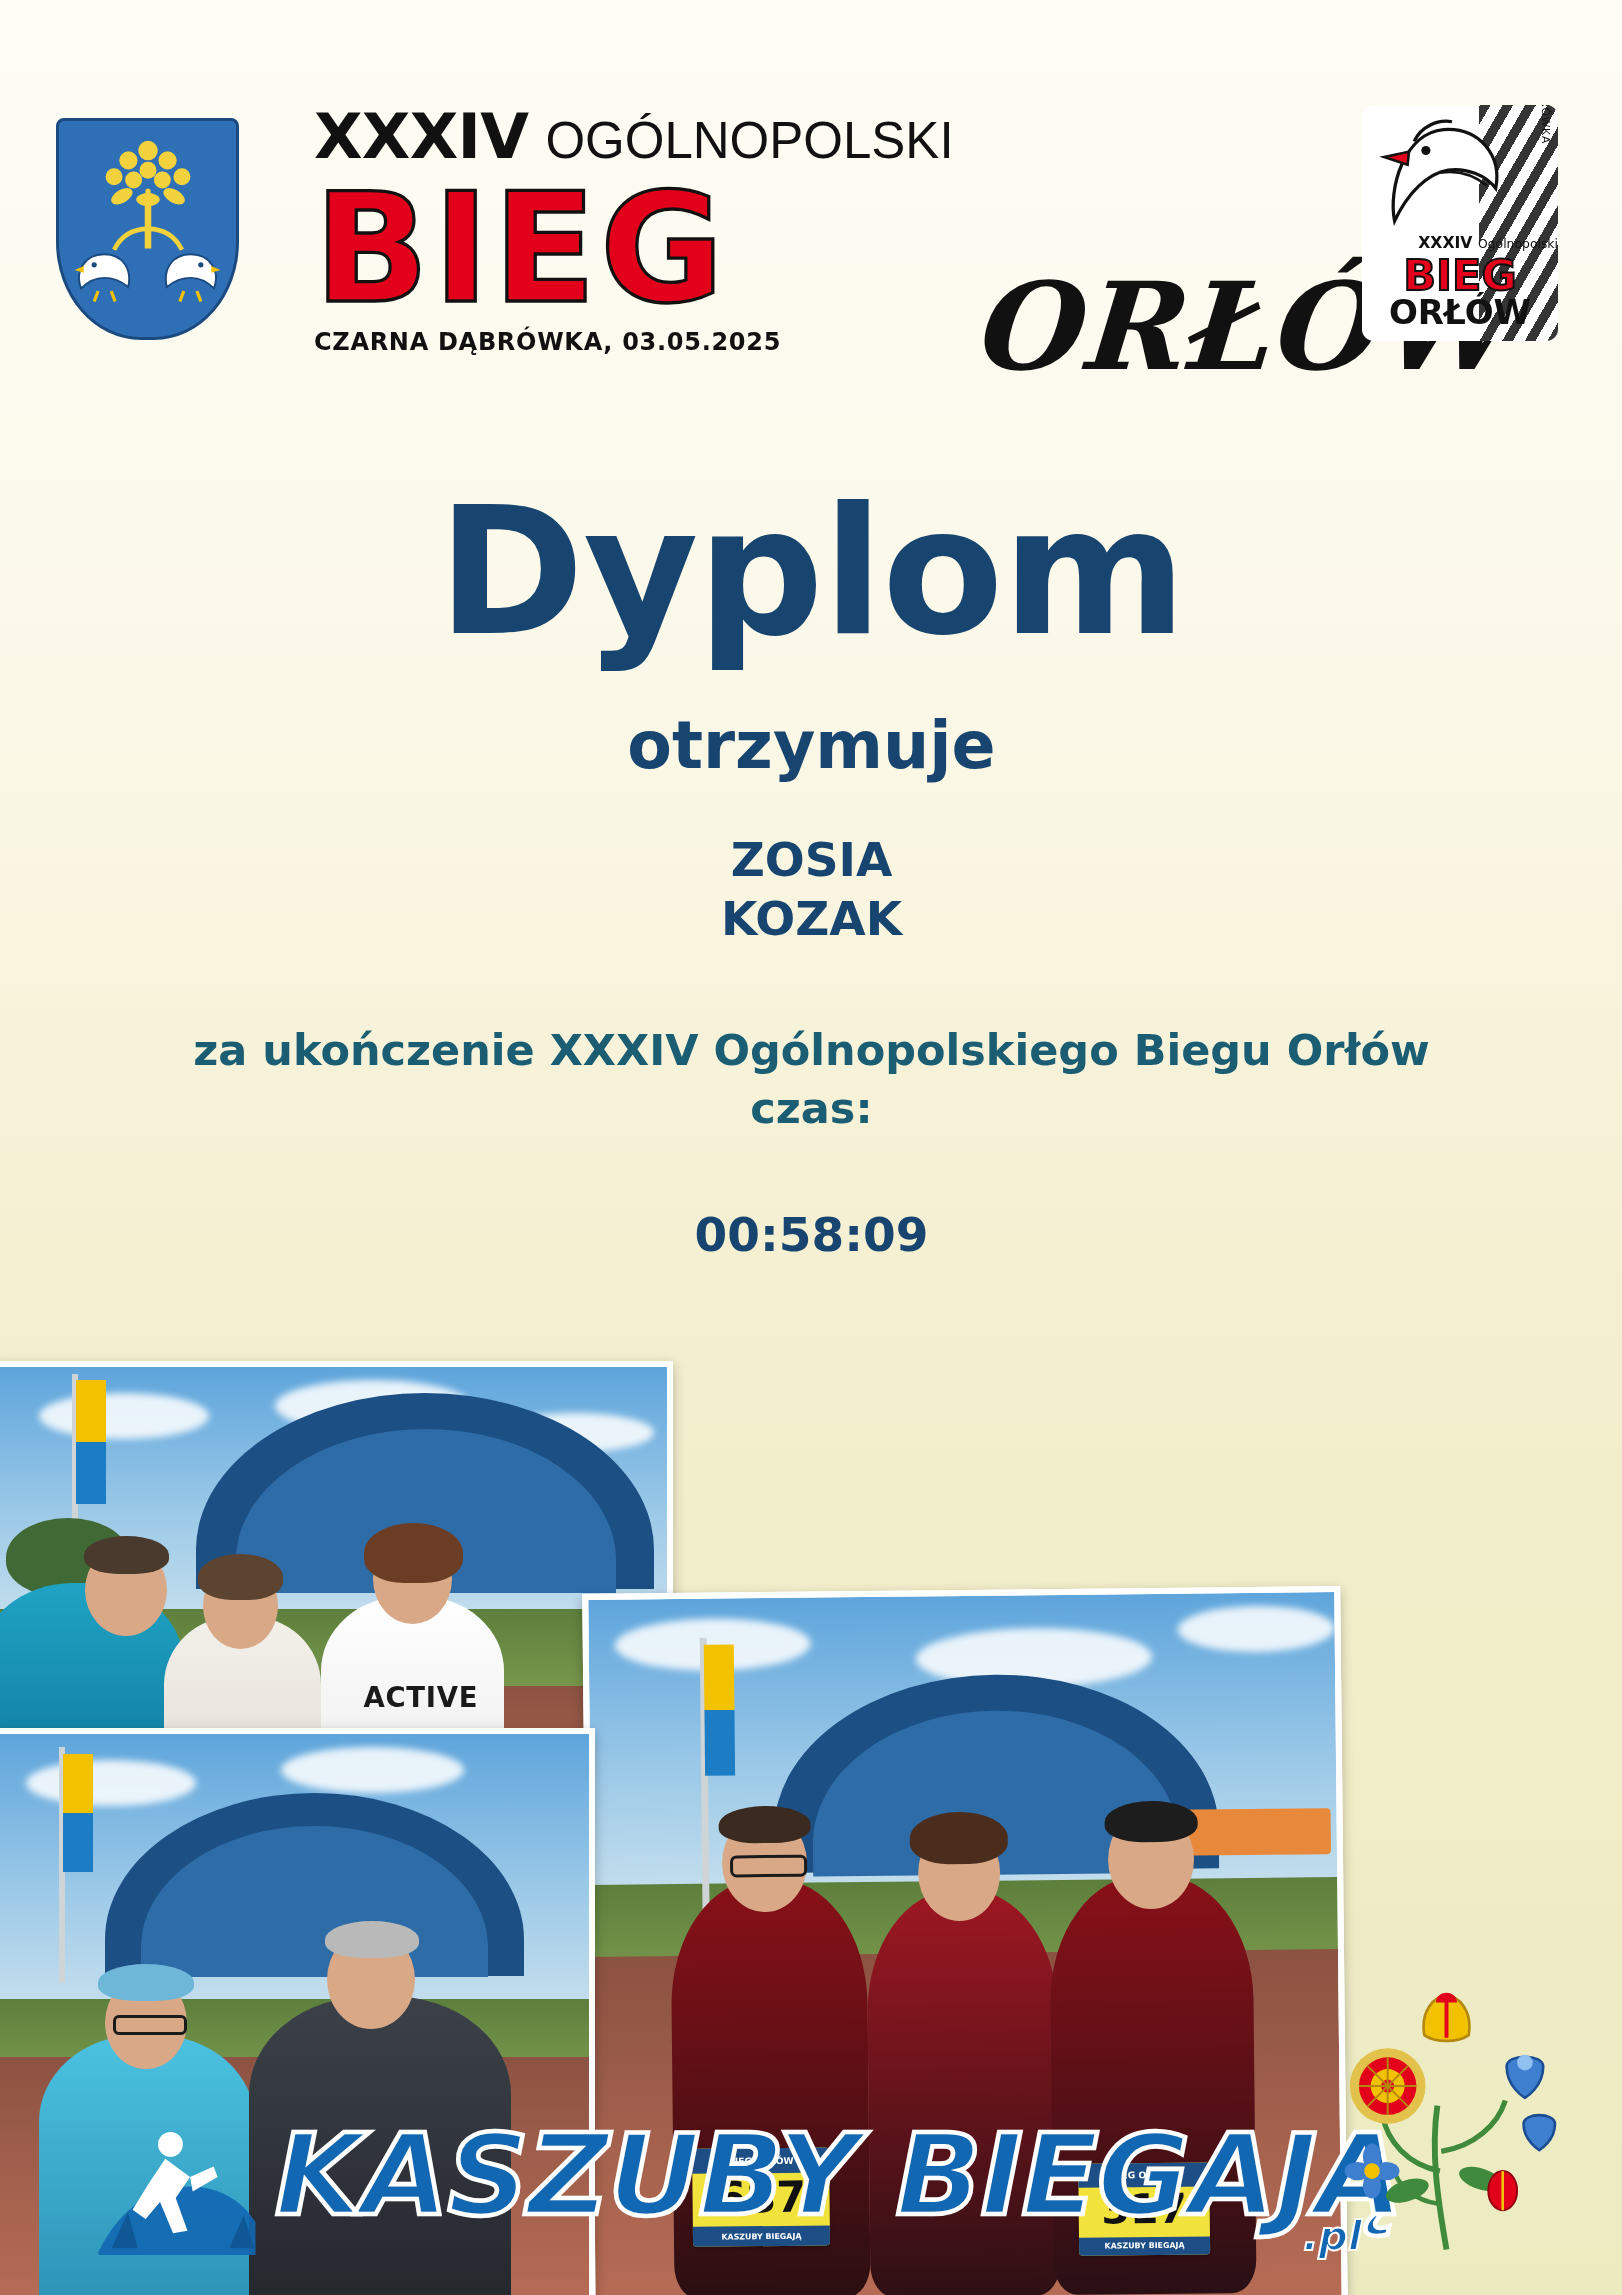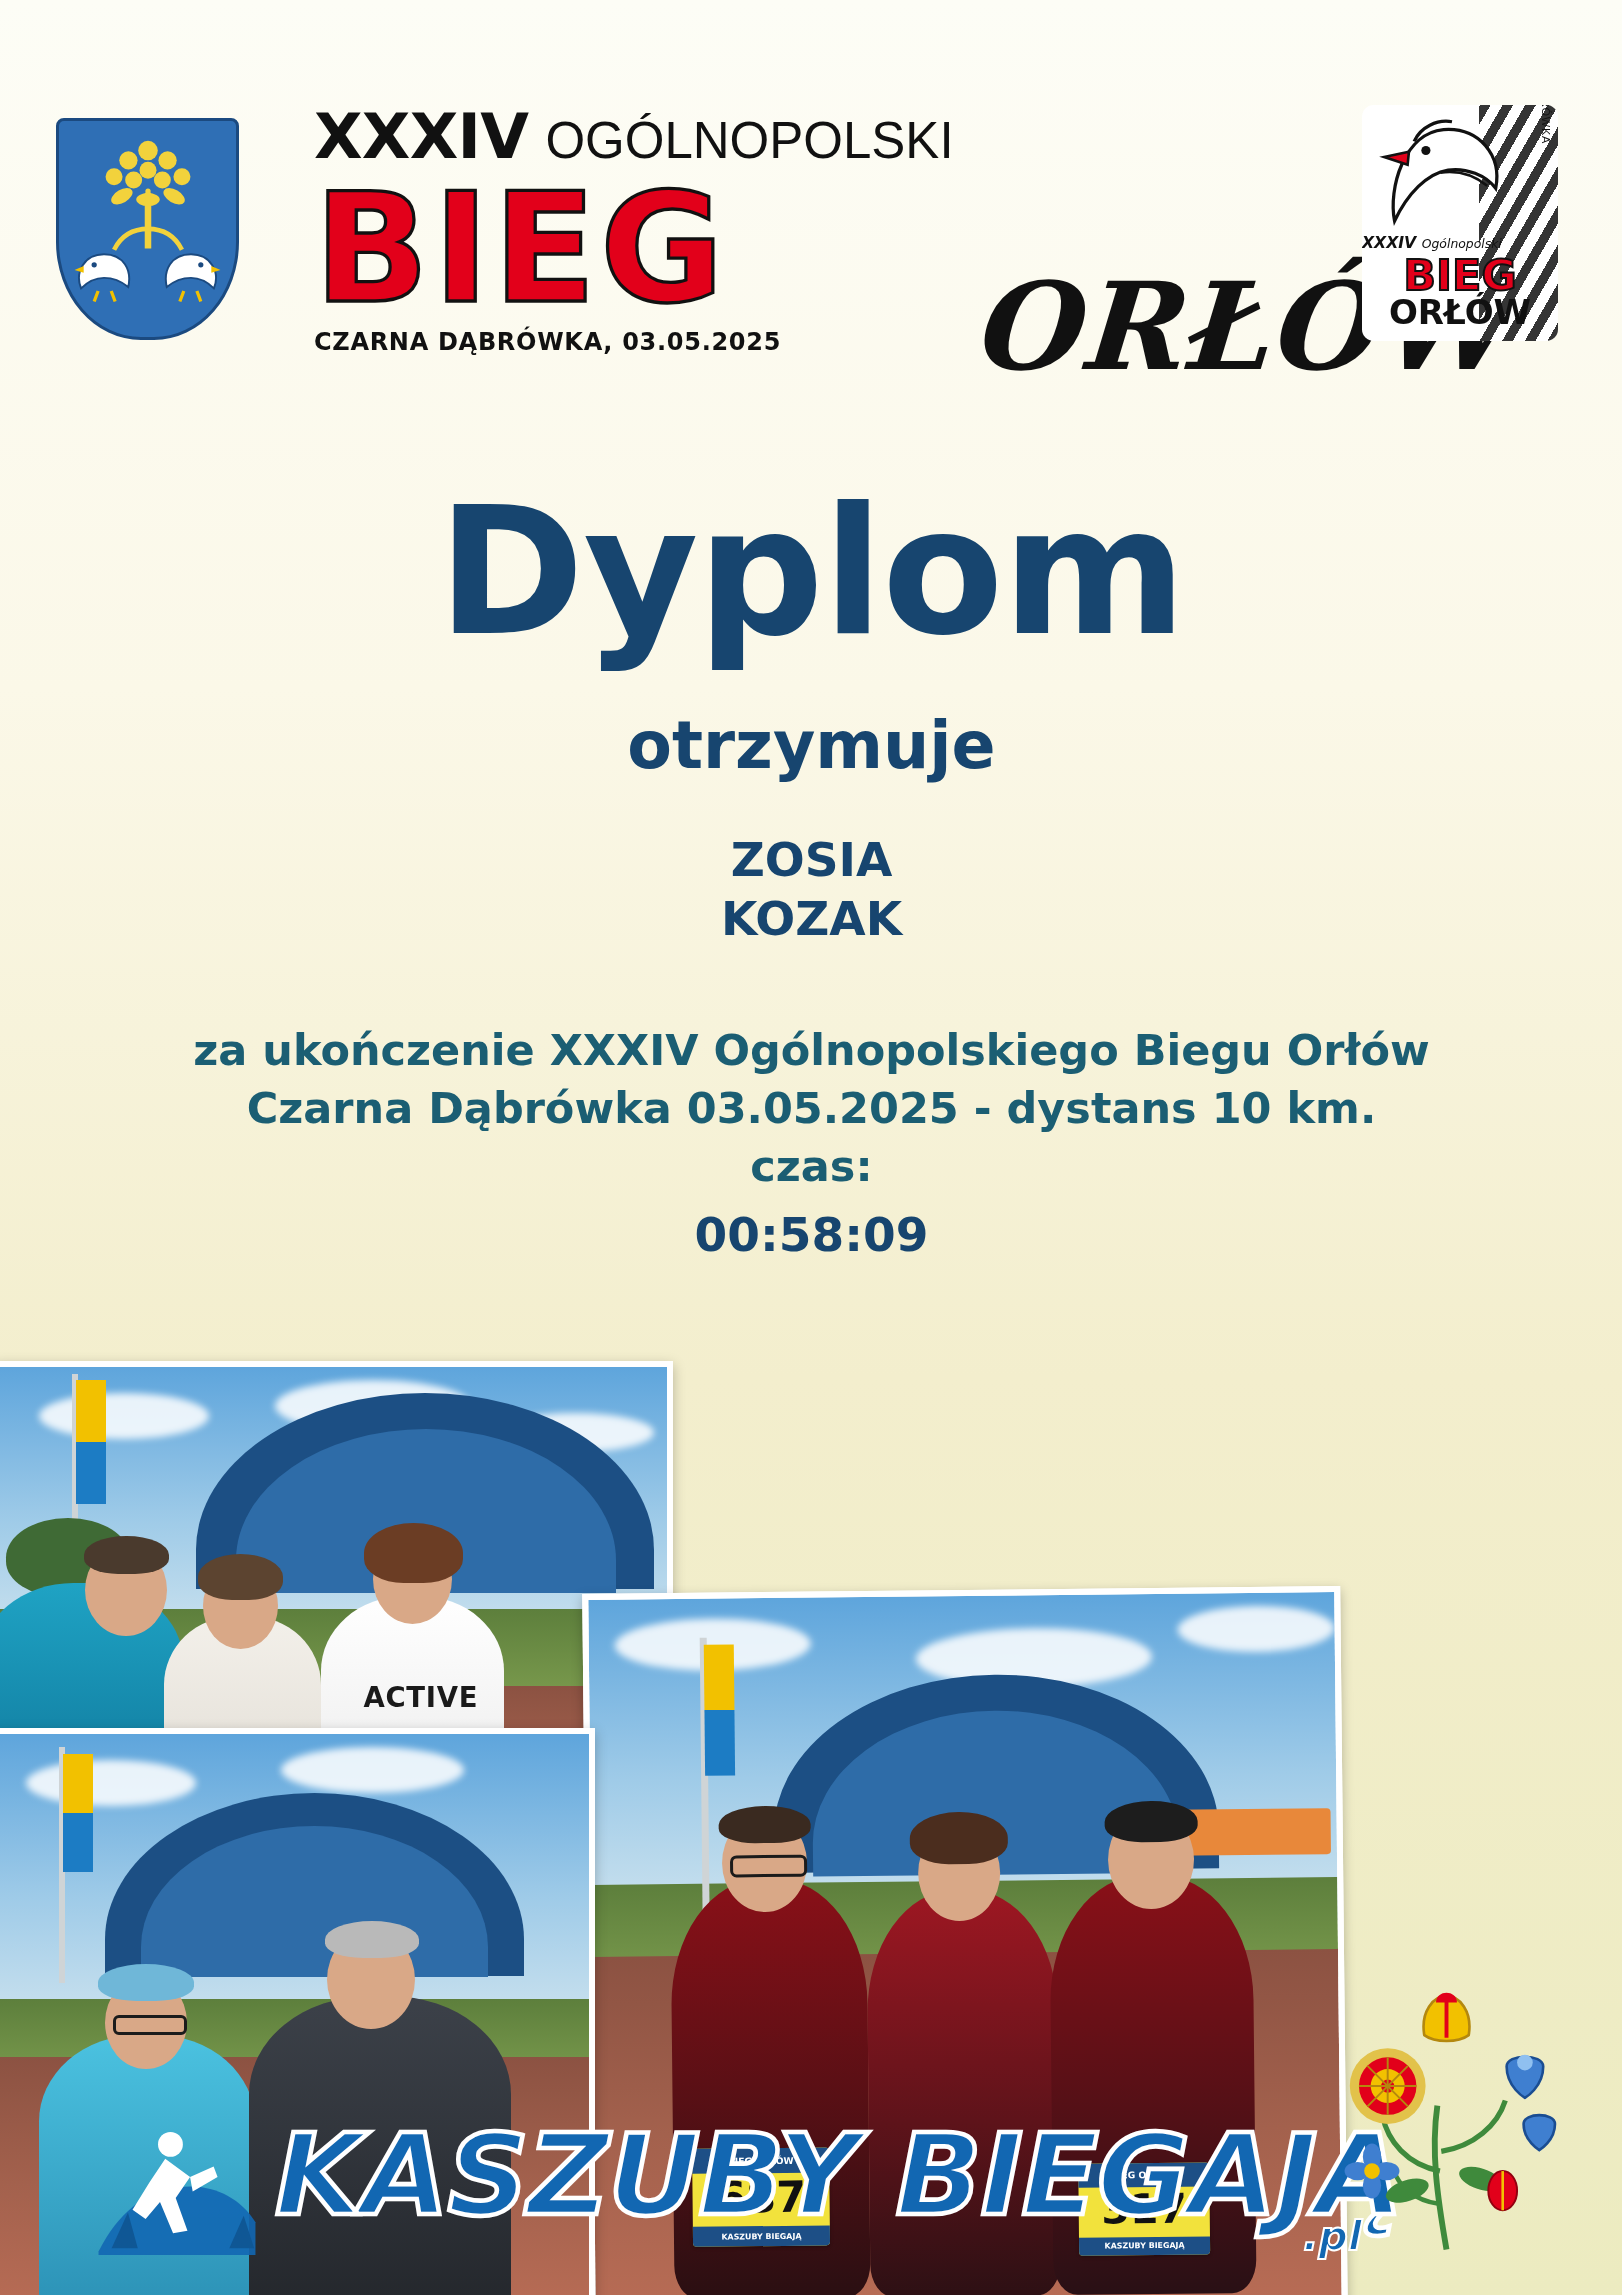--- a/index.html
+++ b/index.html
@@ -146,26 +146,25 @@
     left: 13px;
     top: 5.2px;
     width: 137px;
     height: 124px;
   }
   .emblem-arc {
     position: absolute;
     left: 0;
     right: 0;
     top: 128px;
-    text-align: left;
+    text-align: right;
     font-family: "DejaVu Sans", sans-serif;
     font-weight: 700;
     font-size: 15.7px;
     color: #111;
-    font-style: italic;
   }
   .emblem-arc .small { font-size: 12.4px; font-weight: 400; }
   .emblem-bieg {
     position: absolute;
     left: 0; right: 0;
     top: 149px;
     text-align: center;
     font-family: "DejaVu Sans", sans-serif;
     font-weight: 700;
     font-size: 43px;
@@ -517,21 +516,20 @@
 <div class="title-dyplom">Dyplom</div>
 <div class="subtitle-otrzymuje">otrzymuje</div>
 
 <div class="recipient">
   <div>ZOSIA</div>
   <div>KOZAK</div>
 </div>
 
 <div class="desc">
   <div>za ukończenie XXXIV Ogólnopolskiego Biegu Orłów</div>
-  <div>Czarna Dąbrówka 03.05.2025 - dystans 10 km.</div>
   <div class="line3">czas:</div>
 </div>
 
 <div class="result-time">00:58:09</div>
 
 <div class="photo photo-top-left">
   <div class="sky" style="height:58%"></div>
   <div class="grass" style="top:50%;height:18%"></div>
   <div class="ground" style="height:34%"></div>
   <div class="cloud" style="left:39px;top:26px;width:170px;height:46px"></div>

